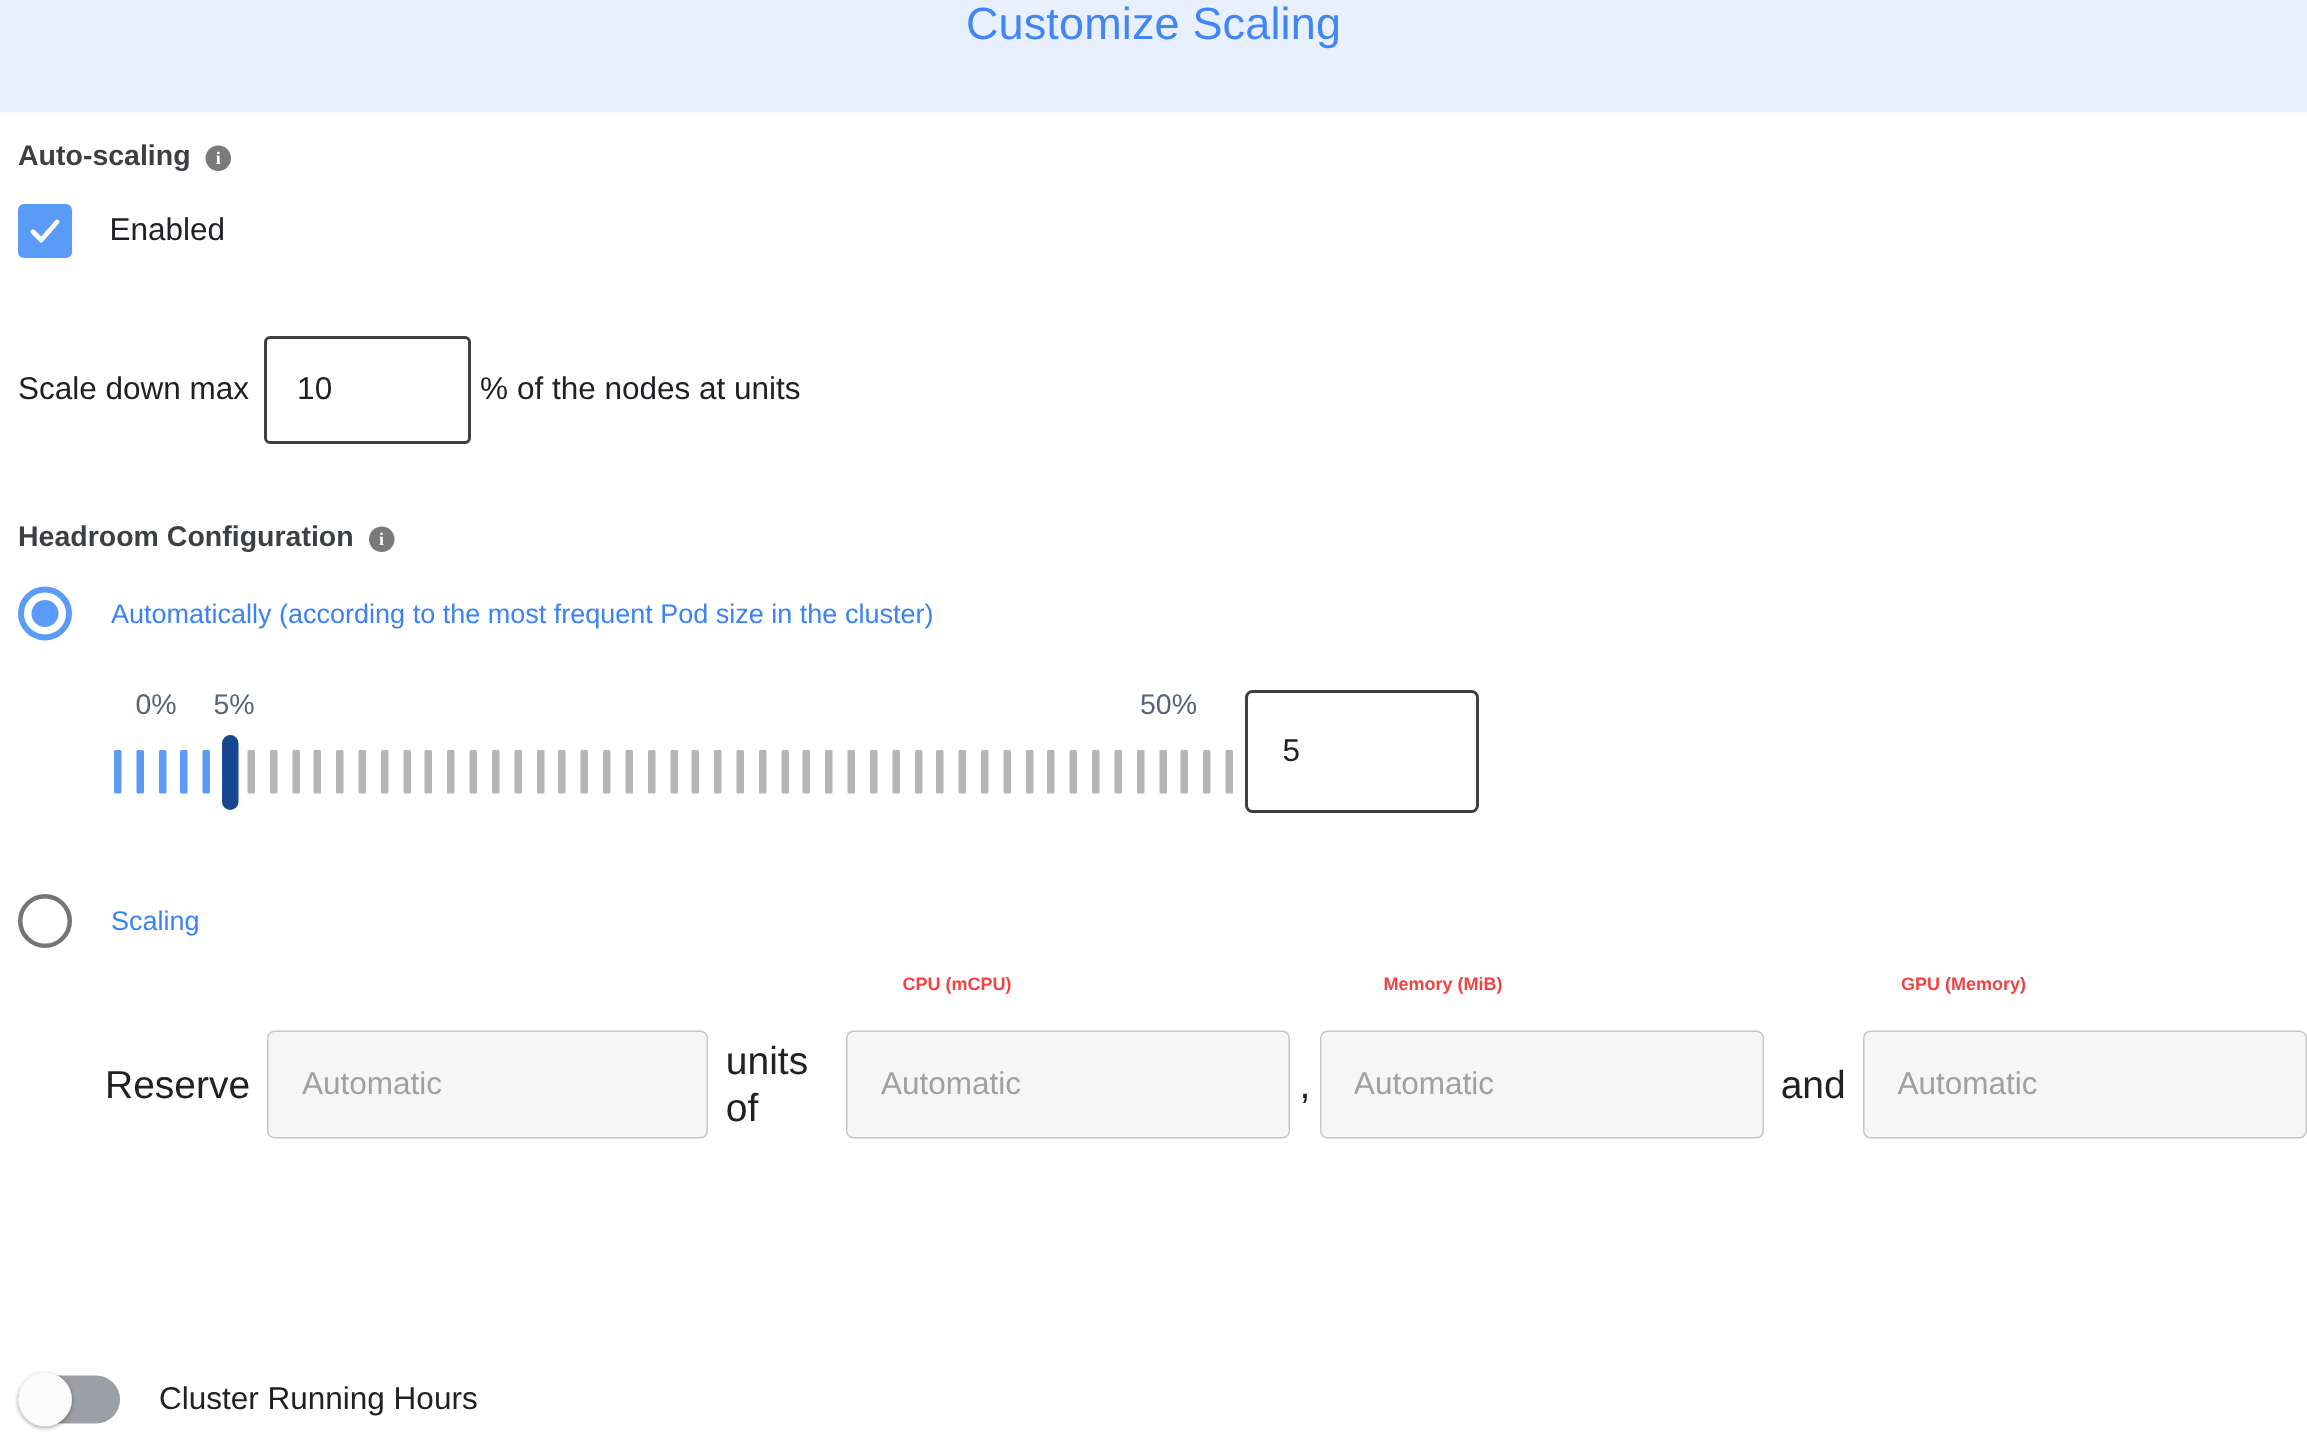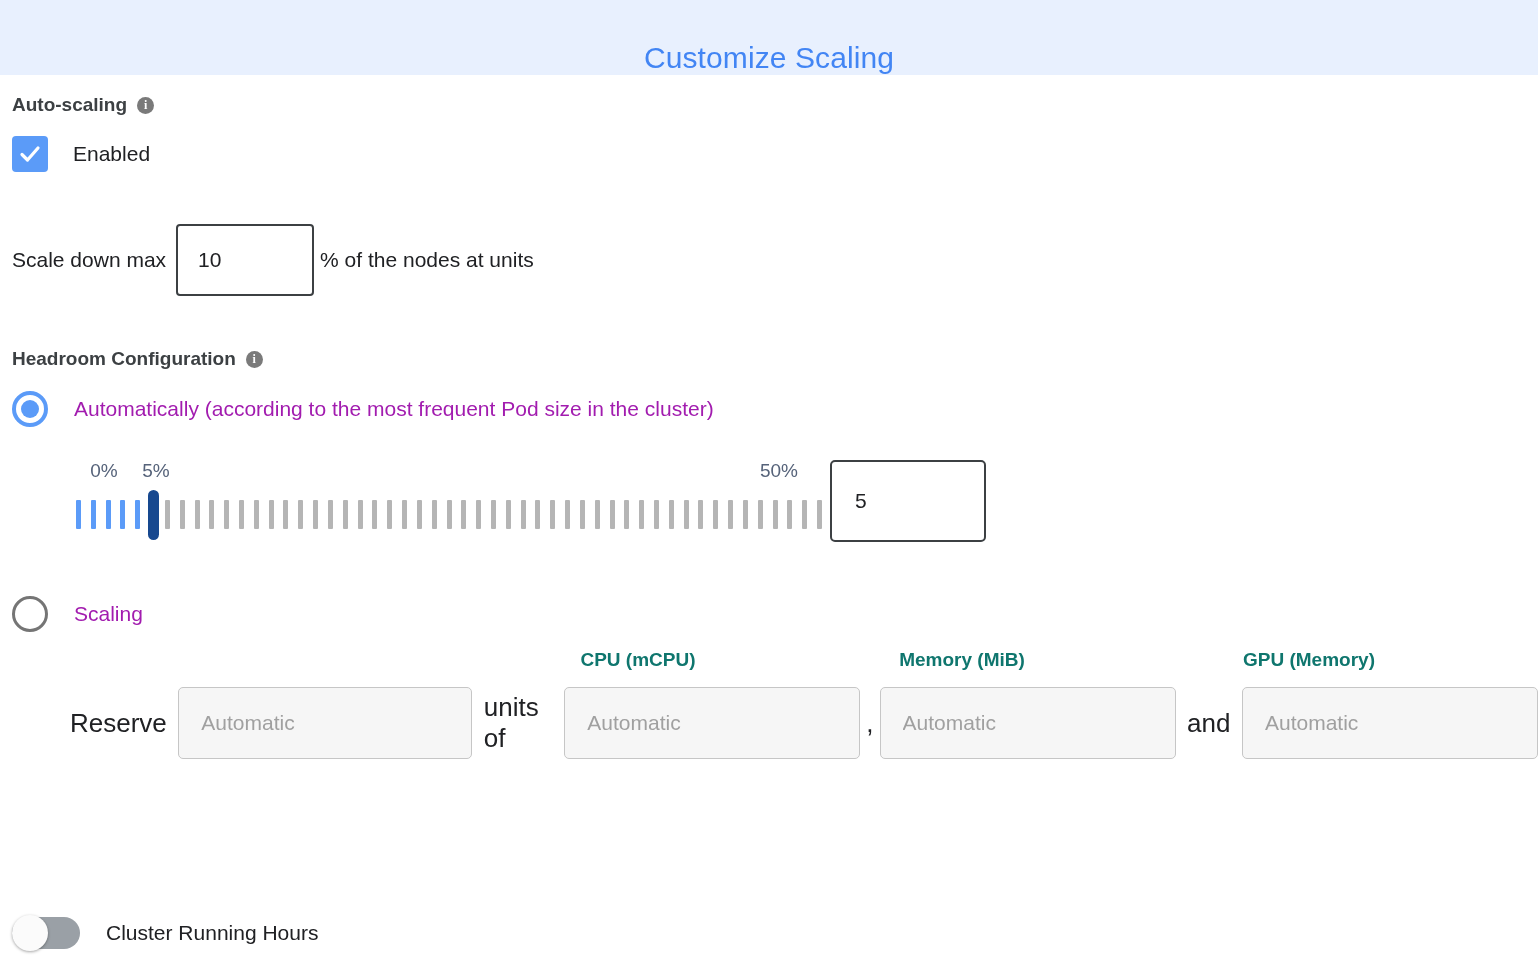--- a/index.html
+++ b/index.html
@@ -13,21 +13,21 @@
     font-family: "Liberation Sans", sans-serif;
     color: #202124;
     overflow: hidden;
   }
 
   
   .dialog-header {
     height: 75px;
     background: #e8f0fe;
     display: flex;
-    align-items: flex-end;
+    align-items: flex-start;
     justify-content: center;
   }
   .dialog-title {
     font-size: 30px;
     color: #4285f4;
     font-weight: 400;
     letter-spacing: 0.1px;
   }
 
   
@@ -139,22 +139,22 @@
     content: "";
     width: 18px;
     height: 18px;
     border-radius: 50%;
     background: #5b9bf8;
   }
   .radio.unchecked {
     border: 3px solid #757575;
   }
   .radio-text {
-    font-size: 21px;
-    color: #a21caf;
+    font-size: 18px;
+    color: #3b82f6;
   }
   .radio-help {
     margin-left: 62px;
     margin-top: 15px;
     font-size: 20px;
     color: #202124;
   }
 
   
   .slider-block {
@@ -219,23 +219,23 @@
   .manually-row { margin-top: 40px; }
 
   .reserve-grid {
     margin-top: 17px;
     position: relative;
     height: 130px;
   }
   .col-head {
     position: absolute;
     top: 0;
-    font-size: 19px;
+    font-size: 12px;
     font-weight: 700;
-    color: #0f766e;
+    color: #ef4444;
     transform: translateX(-50%);
     white-space: nowrap;
   }
   .reserve-row {
     position: absolute;
     top: 38px;
     left: 58px;
     display: flex;
     align-items: center;
   }

